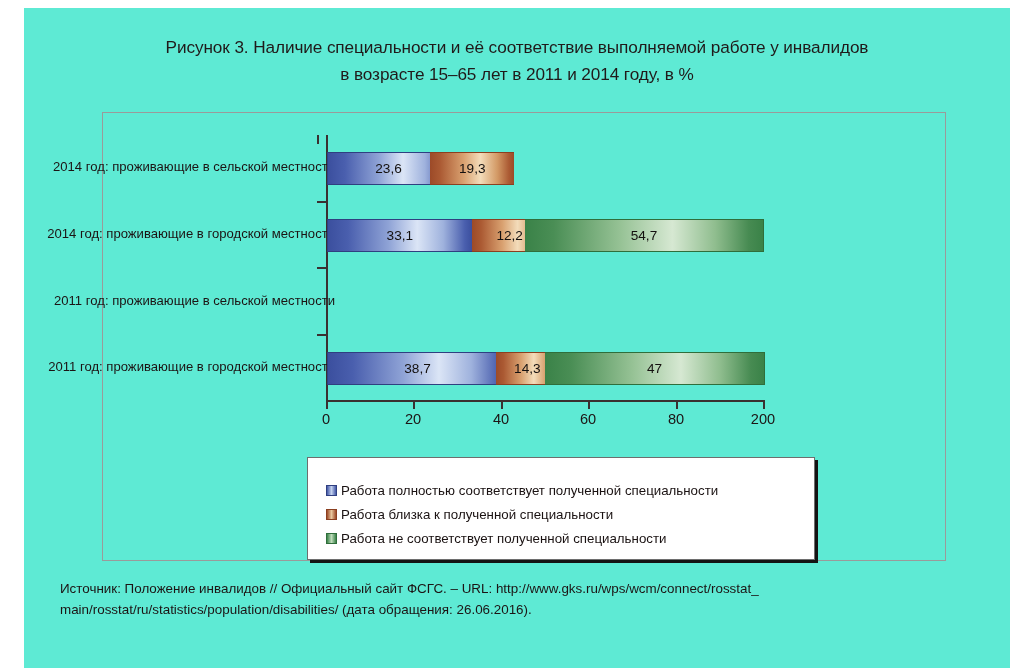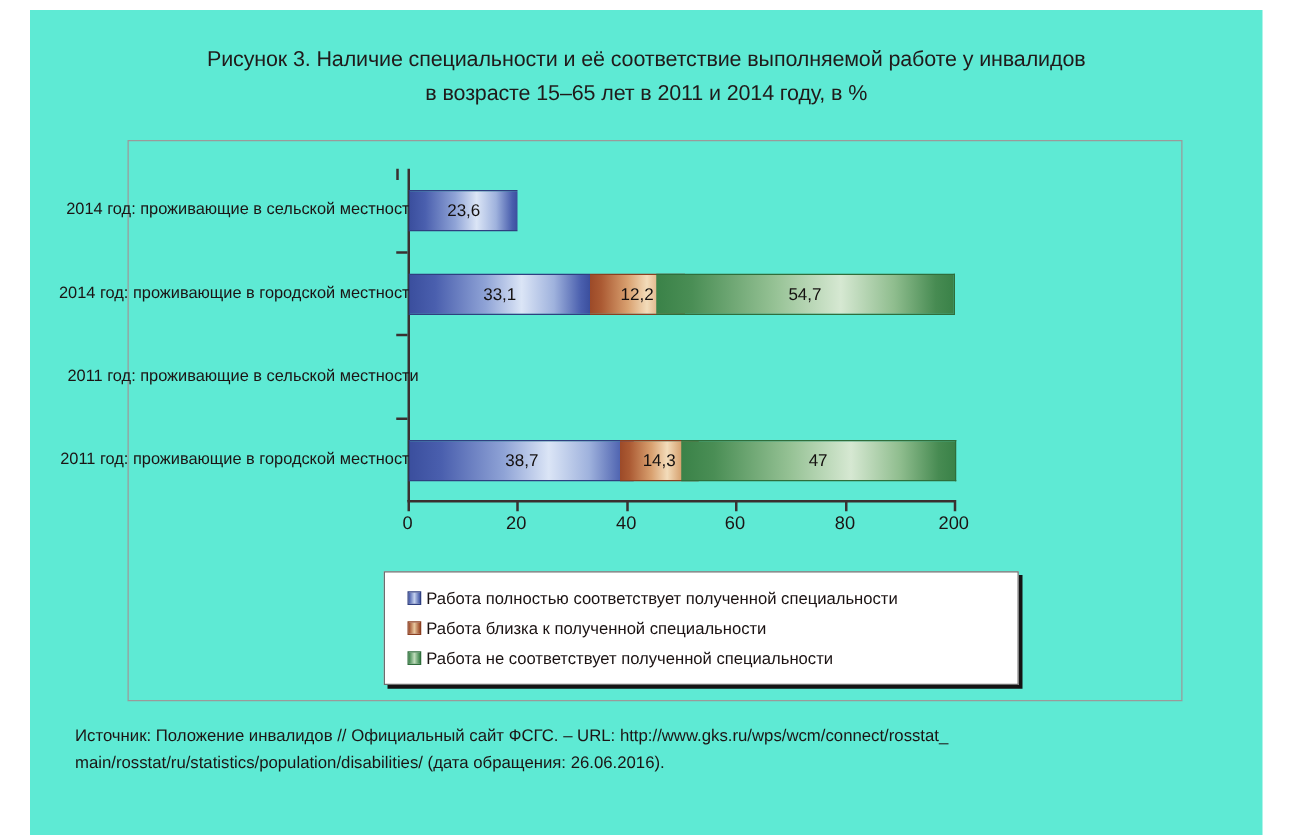--- a/index.html
+++ b/index.html
@@ -163,21 +163,21 @@
 
   
   #legend {
     position: absolute;
     left: 204px;
     top: 344px;
     width: 508px;
     background: #ffffff;
     border: 1px solid #6e6e6e;
     box-shadow: 3px 3px 0 #141414;
-    padding: 8px 0 9px 0;
+    padding: 20px 0 9px 0;
     box-sizing: border-box;
   }
   .legend-item {
     display: flex;
     align-items: center;
     padding: 4.5px 0 4.5px 18px;
     font-size: 13.3px;
     color: #1a1212;
     white-space: nowrap;
   }
@@ -248,22 +248,25 @@
       <div class="val-tick-label" style="left:485px;">60</div>
       <div class="val-tick-label" style="left:573px;">80</div>
       <div class="val-tick-label" style="left:660px;">200</div>
 
       <div class="cat-label" style="top:46px;">2014 год: проживающие в сельской местности</div>
       <div class="cat-label" style="top:113px;">2014 год: проживающие в городской местности</div>
       <div class="cat-label" style="top:180px;">2011 год: проживающие в сельской местности</div>
       <div class="cat-label" style="top:246px;">2011 год: проживающие в городской местности</div>
 
       <div class="bar-row" style="top: 39px; width: 437px;">
-        <div class="seg s0" style="left: 0px; width: 87px;">
+        <div class="seg s0" style="left: 0px; width: 122px;">
           <span class="seg-label">23,6</span>
+        </div>
+        <div class="seg s1" style="left: 103.132px; width: 84.341px;">
+          <span class="seg-label">19,3</span>
         </div>
       </div>
 
       <div class="bar-row" style="top: 106px; width: 437px;">
         <div class="seg s0" style="left: 0px; width: 144.647px;">
           <span class="seg-label">33,1</span>
         </div>
         <div class="seg s1" style="left: 144.647px; width: 76px;">
           <span class="seg-label">12,2</span>
         </div>

